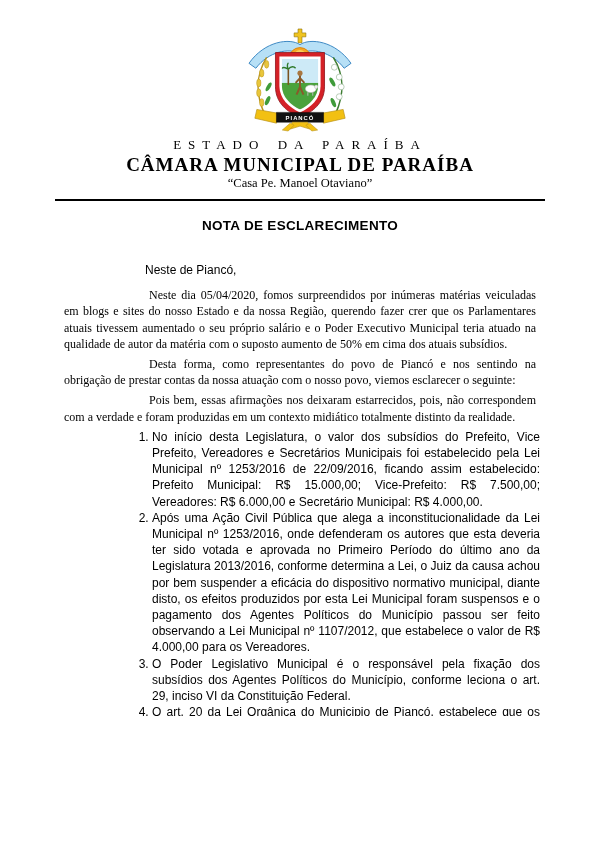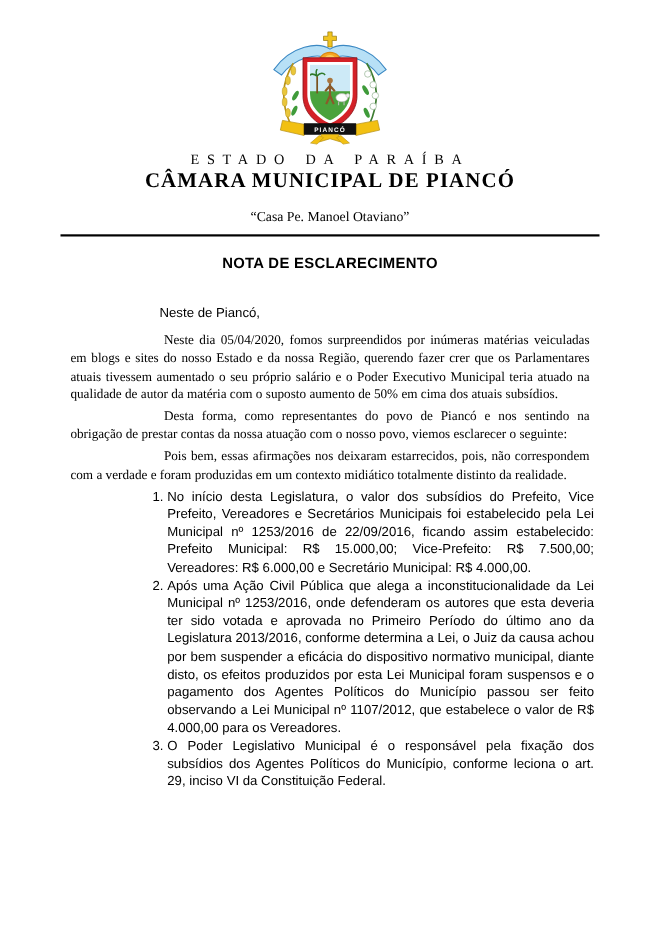--- a/index.html
+++ b/index.html
@@ -19,21 +19,21 @@
     font-family:"Liberation Serif",serif;
     font-size:13px;letter-spacing:7px;word-spacing:2px;
     color:#000;
   }
   .org-name{
     margin-top:1px;
     font-family:"Liberation Serif",serif;
     font-size:19px;font-weight:700;letter-spacing:1px;
   }
   .subtitle{
-    margin-top:14px;
+    margin-top:0;
     font-family:"Liberation Serif",serif;
     font-size:12.5px;
   }
   .header-rule{border:none;border-top:2px solid #000;margin:8px 55px 0;}
   
   .doc-title{
     margin-top:17px;text-align:center;
     font-weight:700;font-size:13.5px;letter-spacing:.3px;
   }
   .body-text{
@@ -135,21 +135,21 @@
 
         <g>
           <path d="M52 96 L68 96 L70 103 L60 100 L50 103 Z" stroke="#b8931a" stroke-width="0.7" fill="#f2c012"></path>
           <path d="M50 97 L42 104 L48 105 L54 99 Z" fill="#f2c012" stroke="#b8931a" stroke-width="0.6"></path>
           <path d="M70 97 L78 104 L72 105 L66 99 Z" fill="#f2c012" stroke="#b8931a" stroke-width="0.6"></path>
         </g>
       </svg>
     </div>
 
     <div class="state-line">ESTADO DA PARAÍBA</div>
-    <div class="org-name">CÂMARA MUNICIPAL DE PIANCÓ</div>
+    <div class="org-name">CÂMARA MUNICIPAL DE PARAÍBA</div>
     <div class="subtitle">“Casa Pe. Manoel Otaviano”</div>
     <hr class="header-rule">
   </div>
 
   <div class="doc-title">NOTA DE ESCLARECIMENTO</div>
 
   <div class="body-text">
     <p class="salutation">Neste de Piancó,</p>
     <p class="para">Neste dia 05/04/2020, fomos surpreendidos por inúmeras matérias veiculadas em blogs e sites do nosso Estado e da nossa Região, querendo fazer crer que os Parlamentares atuais tivessem aumentado o seu próprio salário e o Poder Executivo Municipal teria atuado na qualidade de autor da matéria com o suposto aumento de 50% em cima dos atuais subsídios.</p>
     <p class="para">Desta forma, como representantes do povo de Piancó e nos sentindo na obrigação de prestar contas da nossa atuação com o nosso povo, viemos esclarecer o seguinte:</p>

